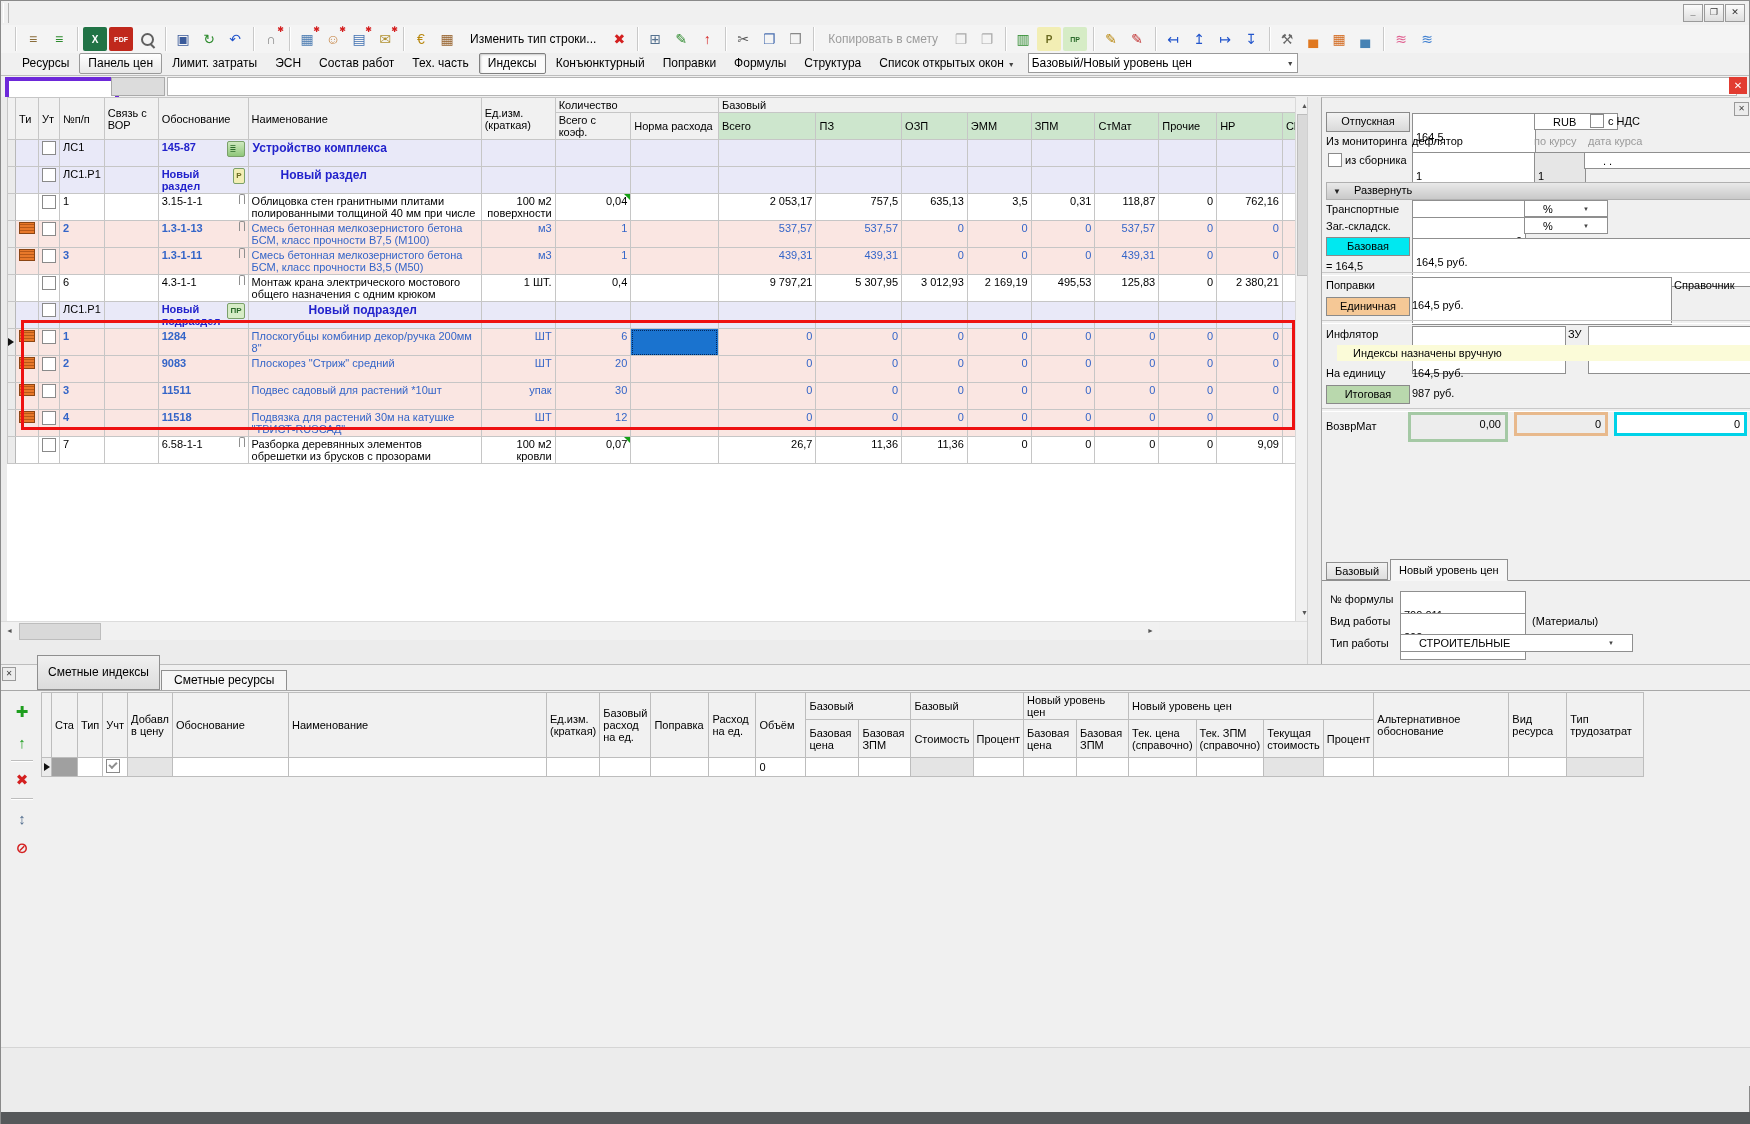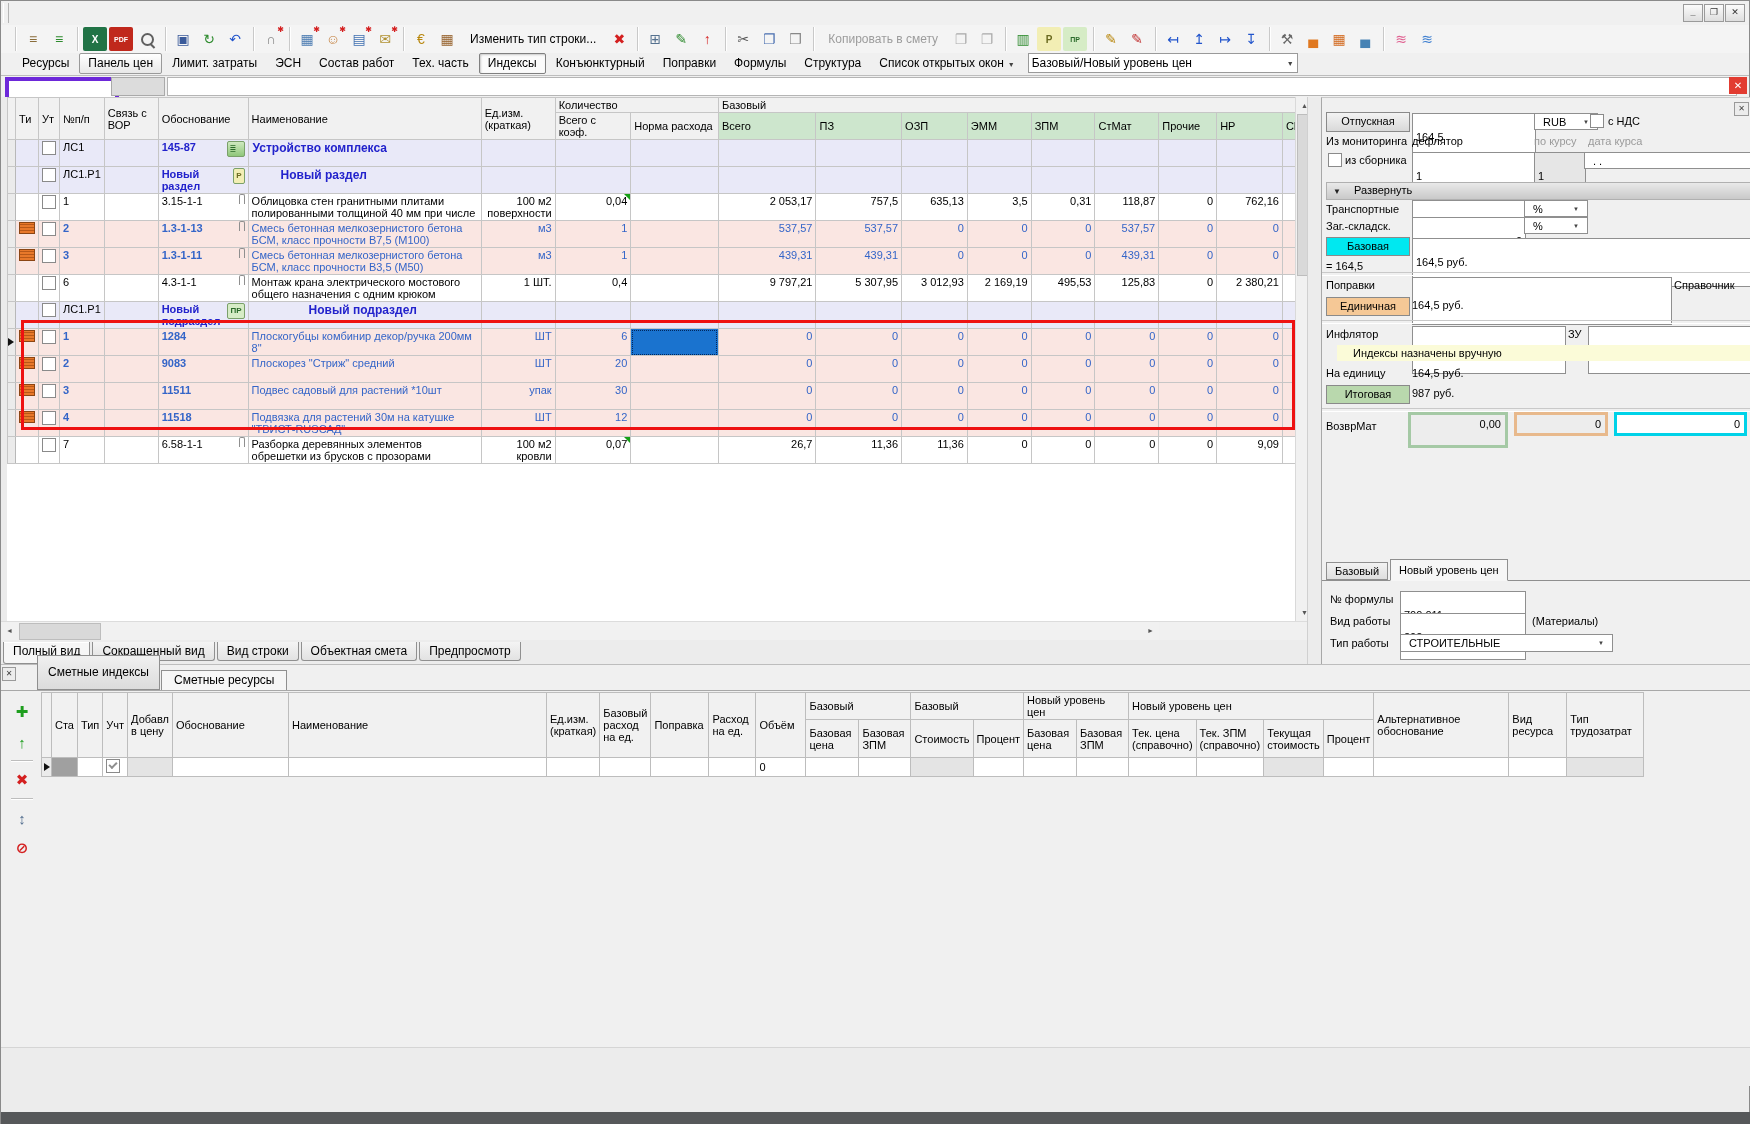--- a/index.html
+++ b/index.html
@@ -90,21 +90,21 @@
   .vtab{padding:2px 9px;margin-right:2px;border:1px solid #909090;border-top:none;background:linear-gradient(#f4f4f4,#e2e2e2);border-radius:0 0 3px 3px;line-height:14px;}
   .vtab.act{background:#f6f6f6;height:17px;font-weight:normal;box-shadow:0 1px 0 #fff inset;}
   
   #splitter{position:absolute;left:1306px;top:0;width:14px;height:567px;background:#ececec;border-left:1px solid #d0d0d0;}
   #rightpanel{position:absolute;left:1320px;top:0;width:430px;height:567px;background:#f0f0f0;border-left:1px solid #a8a8a8;border-top:1px solid #c9c9c9;font-size:11px;}
   #rightpanel .fld{position:absolute;background:#fff;border:1px solid #8f8f8f;padding:16px 3px;line-height:15px;white-space:nowrap;overflow:hidden;}
   #rightpanel .fld.num{text-align:right;}
   #rightpanel .btn3d{position:absolute;border:1px solid #8a8a8a;background:linear-gradient(#f3f3f3,#d9d9d9);text-align:center;line-height:17px;}
   #rightpanel .lbl{position:absolute;white-space:nowrap;}
   #rightpanel .gray{color:#9a9a9a;}
-  #rightpanel .combo{position:absolute;background:#fff;border:1px solid #8f8f8f;display:flex;align-items:center;justify-content:space-between;padding:0 8px;}
+  #rightpanel .combo{position:absolute;background:#fff;border:1px solid #8f8f8f;display:flex;align-items:center;justify-content:space-between;padding:0 18px;}
   #rightpanel .combo .dd{font-size:6px;color:#444;}
   #rp-close{position:absolute;right:3px;top:4px;width:13px;height:12px;border:1px solid #9a9a9a;background:#ececec;font-size:8px;line-height:11px;text-align:center;color:#444;}
   #rp-expand{position:absolute;left:4px;top:84px;width:421px;height:16px;background:linear-gradient(#e9e9e9,#c9c9c9);border:1px solid #b0b0b0;line-height:15px;padding-left:6px;}
   #rp-expand .arr{font-size:8px;margin-right:10px;color:#222;}
   .frame-green{border:3px solid #a5c9a5;background:#ededed;}
   .frame-orange{border:3px solid #e8b98c;background:#ededed;}
   .frame-cyan{border:3px solid #00d2e8;background:#fff;}
   .rp-frame{position:absolute;box-sizing:border-box;text-align:right;padding:3px 4px 0 0;font-size:11px;}
   #rp-yellow{position:absolute;left:1px;top:247px;width:436px;height:16px;background:#fbfbd8;line-height:16px;padding-left:16px;box-sizing:border-box;margin-left:14px;}
   .rp-sep{position:absolute;left:0;width:430px;height:2px;border-top:1px solid #c9c9c9;border-bottom:1px solid #fff;}
@@ -632,27 +632,20 @@
         <span class="sbtn" style="bottom:0;">▼</span>
       </div>
     </div>
     <div id="hscrollrow">
       <div id="hscroll">
         <span class="sbtn" style="left:0;">◄</span>
         <div id="hthumb"></div>
         <span class="sbtn" style="right:0;">►</span>
       </div>
     </div>
-    <div id="viewtabs">
-        <div class="vtab act">Полный вид</div>
-        <div class="vtab">Сокращенный вид</div>
-        <div class="vtab">Вид строки</div>
-        <div class="vtab">Объектная смета</div>
-        <div class="vtab">Предпросмотр</div>
-      </div>
     <div id="splitter"></div>
 
     <div id="rightpanel">
       <div id="rp-close">✕</div>
       <div class="btn3d" style="left:4px;top:14px;width:82px;height:18px;">Отпускная</div>
       <div class="fld" style="left:90px;top:15px;width:116px;height:15px;">164,5</div>
       <div class="combo" style="left:212px;top:15px;width:46px;height:15px;">
         <span>RUB</span>
         <span class="dd">▼</span>
       </div>
@@ -700,21 +693,21 @@
       <div class="fld" style="left:90px;top:228px;width:146px;height:14px;">1</div>
       <div class="lbl" style="left:246px;top:230px;">ЗУ</div>
       <div class="fld" style="left:266px;top:228px;width:158px;height:14px;">1</div>
       <div id="rp-yellow">Индексы назначены вручную</div>
       <div class="lbl" style="left:4px;top:269px;">На единицу</div>
       <div class="lbl" style="left:90px;top:269px;">164,5 руб.</div>
       <div class="btn3d" style="left:4px;top:287px;width:82px;height:17px;background:#b9d8ad;">Итоговая</div>
       <div class="lbl" style="left:90px;top:289px;">987 руб.</div>
       <div class="rp-sep" style="top:310px;"></div>
       <div class="lbl" style="left:4px;top:322px;">ВозврМат</div>
-      <div class="rp-frame frame-green" style="left:86px;top:314px;width:100px;height:36px;">0,00</div>
+      <div class="rp-frame frame-green" style="left:86px;top:314px;width:100px;height:30px;">0,00</div>
       <div class="rp-frame frame-orange" style="left:192px;top:314px;width:94px;height:24px;">0</div>
       <div class="rp-frame frame-cyan" style="left:292px;top:314px;width:133px;height:24px;">0</div>
       <div class="rptab" style="left:4px;top:464px;height:16px;line-height:16px;">Базовый</div>
       <div class="rptab act" style="left:68px;top:461px;height:20px;">Новый уровень цен</div>
       <div id="rp-tabline"></div>
       <div class="lbl" style="left:8px;top:495px;">№ формулы</div>
       <div class="fld" style="left:78px;top:493px;width:118px;height:13px;">700 011</div>
       <div class="lbl" style="left:8px;top:517px;">Вид работы</div>
       <div class="fld" style="left:78px;top:515px;width:118px;height:13px;">202</div>
       <div class="lbl" style="left:210px;top:517px;">(Материалы)</div>

